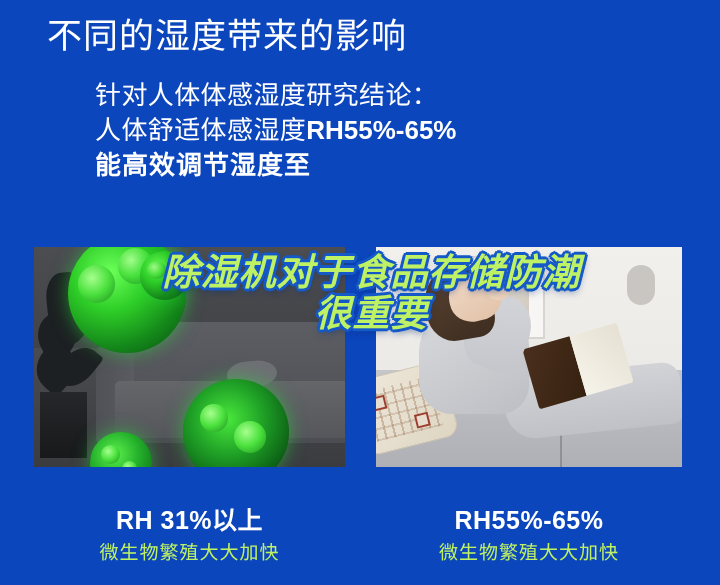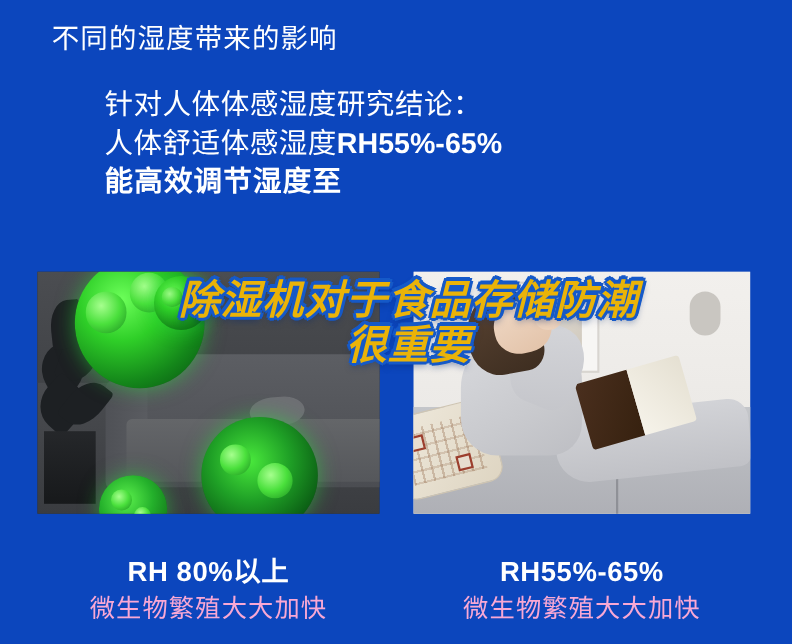--- a/index.html
+++ b/index.html
@@ -17,21 +17,21 @@
     height: 585px;
     background: #0c46bd;
     overflow: hidden;
   }
 
   
   .headline {
     position: absolute;
     left: 47px;
     top: 14px;
-    font-size: 25px;
+    font-size: 35px;
     line-height: 44px;
     font-weight: 500;
     color: #ffffff;
     letter-spacing: 1px;
     white-space: nowrap;
   }
   .intro {
     position: absolute;
     left: 47px;
     top: 78px;
@@ -213,21 +213,21 @@
 
   
   .overlay-title {
     position: absolute;
     left: 0; right: 0; top: 252px;
     text-align: center;
     font-size: 37px;
     line-height: 41px;
     font-weight: bold;
     font-style: italic;
-    color: #eab308;
+    color: #bef264;
     letter-spacing: 1px;
     text-shadow:
        3px 0 0 #1559c8, -3px 0 0 #1559c8,
        0 3px 0 #1559c8, 0 -3px 0 #1559c8,
        2px 2px 0 #1559c8, -2px 2px 0 #1559c8,
        2px -2px 0 #1559c8, -2px -2px 0 #1559c8,
        0 4px 7px rgba(8,40,110,.55);
     pointer-events: none;
     padding-left: 23px;
   }
@@ -244,24 +244,24 @@
   .cap-right { left: 376px; width: 306px; }
   .cap-title {
     font-size: 25px;
     line-height: 30px;
     font-weight: bold;
     letter-spacing: 0.5px;
     white-space: nowrap;
   }
   .cap-sub {
     margin-top: 6px;
-    font-size: 23px;
+    font-size: 19px;
     line-height: 24px;
     letter-spacing: 1px;
-    color: #f9a8d4;
+    color: #bef264;
     white-space: nowrap;
   }
 </style>
 </head>
 <body>
 
 <div id="poster">
 
   <div class="headline">不同的湿度带来的影响</div>
 
@@ -316,21 +316,21 @@
       <div class="hand"></div>
     </div>
   </div>
 
   <div class="overlay-title">
     <span class="ol">除湿机对于食品存储防潮</span>
     <span class="ol">很重要</span>
   </div>
 
   <div class="caption cap-left">
-    <div class="cap-title">RH 80%以上</div>
+    <div class="cap-title">RH 31%以上</div>
     <div class="cap-sub">微生物繁殖大大加快</div>
   </div>
 
   <div class="caption cap-right">
     <div class="cap-title">RH55%-65%</div>
     <div class="cap-sub">微生物繁殖大大加快</div>
   </div>
 
 </div>
 

